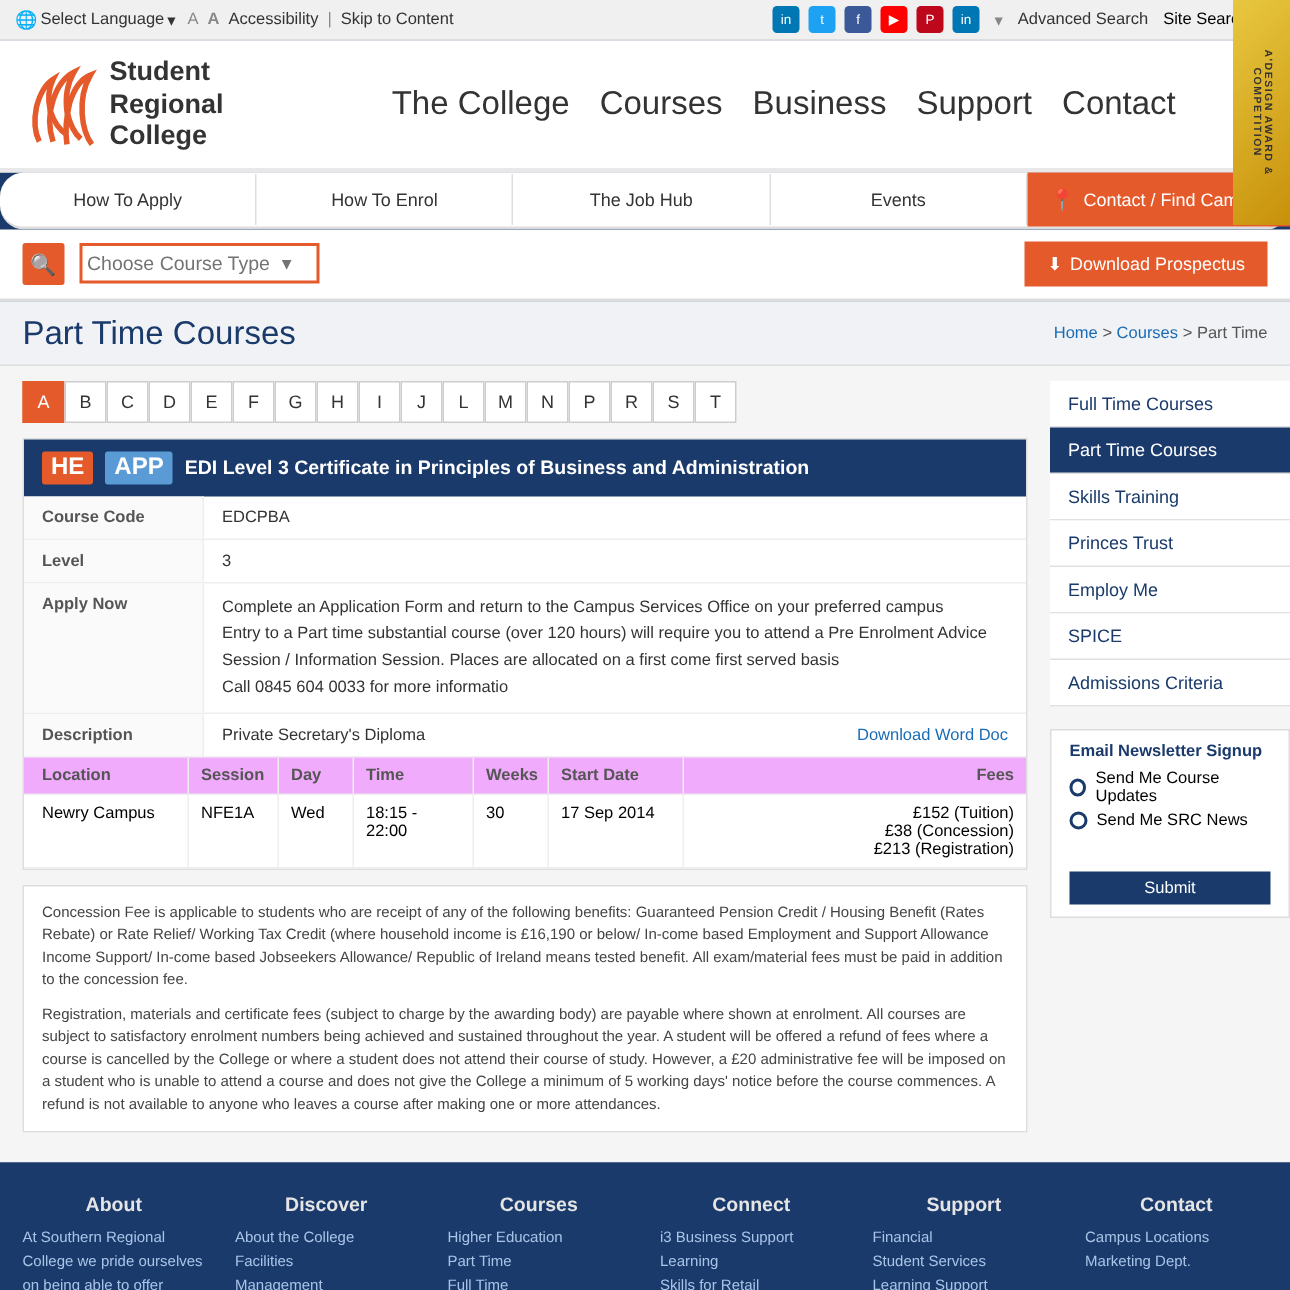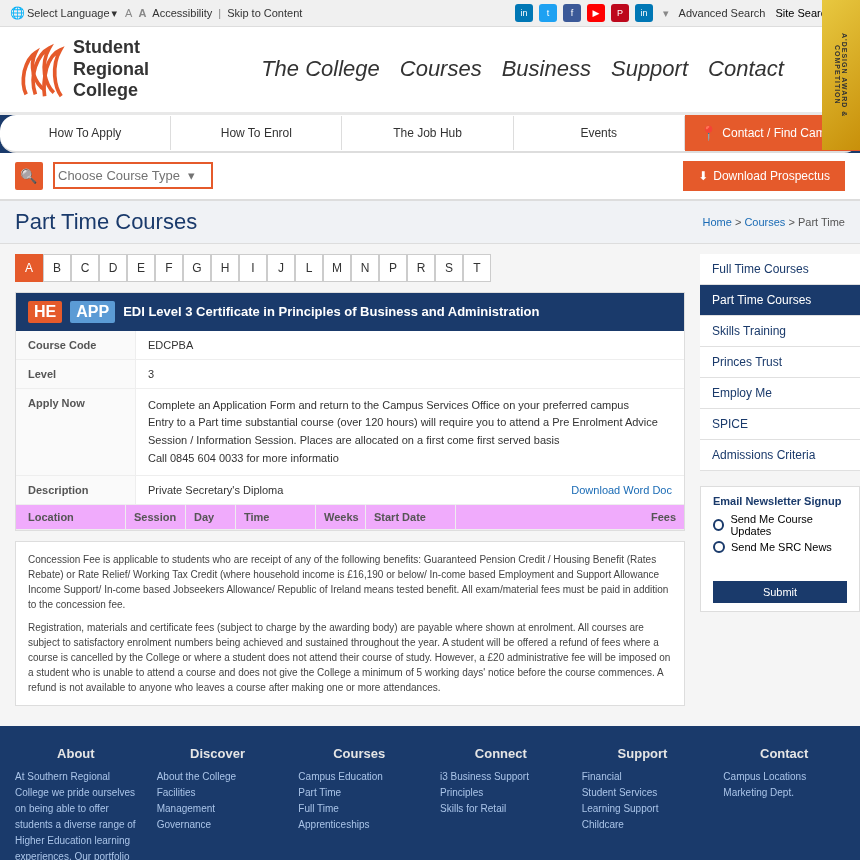--- a/index.html
+++ b/index.html
@@ -21,21 +21,21 @@
     .accessibility-links a { color: #333; text-decoration: none; font-size: 11px; }
     .lang-select { font-size: 11px; color: #333; display: flex; align-items: center; gap: 2px; }
     .adv-search { font-size: 11px; color: #333; text-decoration: none; }
 
     
     .header { background: white; display: flex; align-items: center; padding: 10px 15px; border-bottom: 3px solid #e8e8e8; }
     .logo-area { display: flex; align-items: center; gap: 8px; min-width: 220px; }
     .logo-icon { width: 50px; height: 60px; }
     .logo-text { display: flex; flex-direction: column; }
     .logo-text span { font-size: 18px; font-weight: bold; color: #333; line-height: 1.2; }
-    .main-nav { display: flex; gap: 20px; align-items: center; flex: 1; justify-content: center; font-style: italic; }
+    .main-nav { display: flex; gap: 20px; align-items: center; flex: 1; justify-content: center; }
     .nav-item { font-size: 22px; color: #333; text-decoration: none; font-weight: 300; }
     .nav-contact { font-size: 22px; color: #333; text-decoration: none; font-weight: 300; }
 
     
     .award-ribbon { position: absolute; right: 0; top: 0; width: 45px; height: 120px; background: linear-gradient(135deg, #e8c840, #d4a020); display: flex; align-items: center; justify-content: center; writing-mode: vertical-rl; font-size: 8px; font-weight: bold; color: #333; text-align: center; }
 
     
     .sub-nav { background: white; display: flex; align-items: center; border-bottom: 2px solid #ddd; border-radius: 16px; }
     .sub-nav-item { flex: 1; text-align: center; padding: 10px 5px; font-size: 12px; color: #333; border-right: 1px solid #ddd; cursor: pointer; }
     .sub-nav-contact { background: #e55a2b; color: white; padding: 10px 15px; font-size: 12px; display: flex; align-items: center; gap: 5px; cursor: pointer; }
@@ -273,20 +273,33 @@
 
           <div class="sessions-header">
             <div class="col-campus">Location</div>
             <div class="col-session">Session</div>
             <div class="col-day">Day</div>
             <div class="col-time">Time</div>
             <div class="col-weeks">Weeks</div>
             <div class="col-start">Start Date</div>
             <div class="col-fees">Fees</div>
           </div>
+          <div class="sessions-row">
+            <div class="col-campus">Newry Campus</div>
+            <div class="col-session">NFE1A</div>
+            <div class="col-day">Wed</div>
+            <div class="col-time">18:15 - 22:00</div>
+            <div class="col-weeks">30</div>
+            <div class="col-start">17 Sep 2014</div>
+            <div class="col-fees" style="text-align:right;">
+              <div>£152 (Tuition)</div>
+              <div>£38 (Concession)</div>
+              <div>£213 (Registration)</div>
+            </div>
+          </div>
         </div>
       </div>
 
       <div class="notes-section">
         <p style="margin-bottom:8px;">Concession Fee is applicable to students who are receipt of any of the following benefits: Guaranteed Pension Credit / Housing Benefit (Rates Rebate) or Rate Relief/ Working Tax Credit (where household income is £16,190 or below/ In-come based Employment and Support Allowance Income Support/ In-come based Jobseekers Allowance/ Republic of Ireland means tested benefit. All exam/material fees must be paid in addition to the concession fee.</p>
         <p>Registration, materials and certificate fees (subject to charge by the awarding body) are payable where shown at enrolment. All courses are subject to satisfactory enrolment numbers being achieved and sustained throughout the year. A student will be offered a refund of fees where a course is cancelled by the College or where a student does not attend their course of study. However, a £20 administrative fee will be imposed on a student who is unable to attend a course and does not give the College a minimum of 5 working days' notice before the course commences. A refund is not available to anyone who leaves a course after making one or more attendances.</p>
       </div>
 
     </div>
 
@@ -325,30 +338,30 @@
       <div class="footer-col">
         <h4>Discover</h4>
         <a href="#">About the College</a>
         <a href="#">Facilities</a>
         <a href="#">Management</a>
         <a href="#">Governance</a>
 
       </div>
       <div class="footer-col">
         <h4>Courses</h4>
-        <a href="#">Campus Education</a>
+        <a href="#">Higher Education</a>
         <a href="#">Part Time</a>
         <a href="#">Full Time</a>
         <a href="#">Apprenticeships</a>
 
       </div>
       <div class="footer-col">
         <h4>Connect</h4>
         <a href="#">i3 Business Support</a>
-        <a href="#">Principles</a>
+        <a href="#">Learning</a>
         <a href="#">Skills for Retail</a>
       </div>
       <div class="footer-col">
         <h4>Support</h4>
         <a href="#">Financial</a>
         <a href="#">Student Services</a>
         <a href="#">Learning Support</a>
         <a href="#">Childcare</a>
 
       </div>

